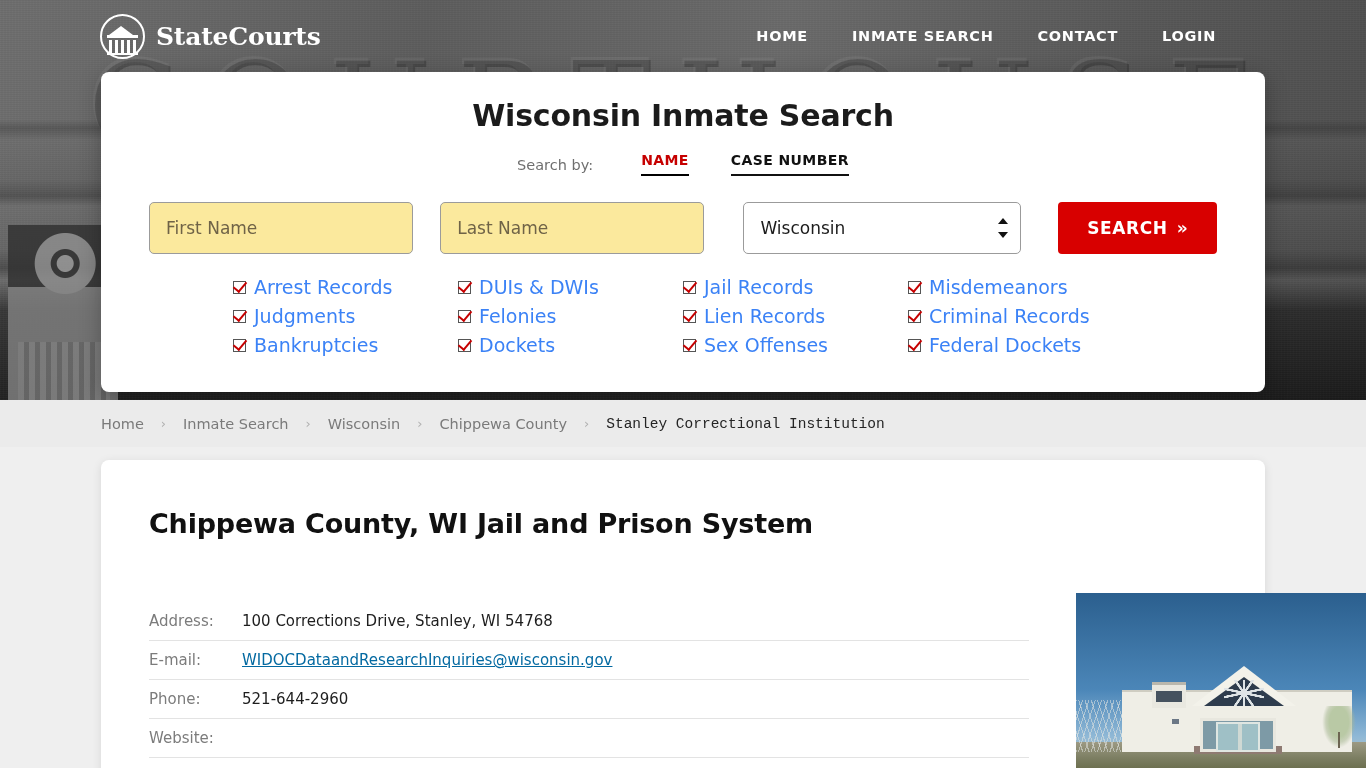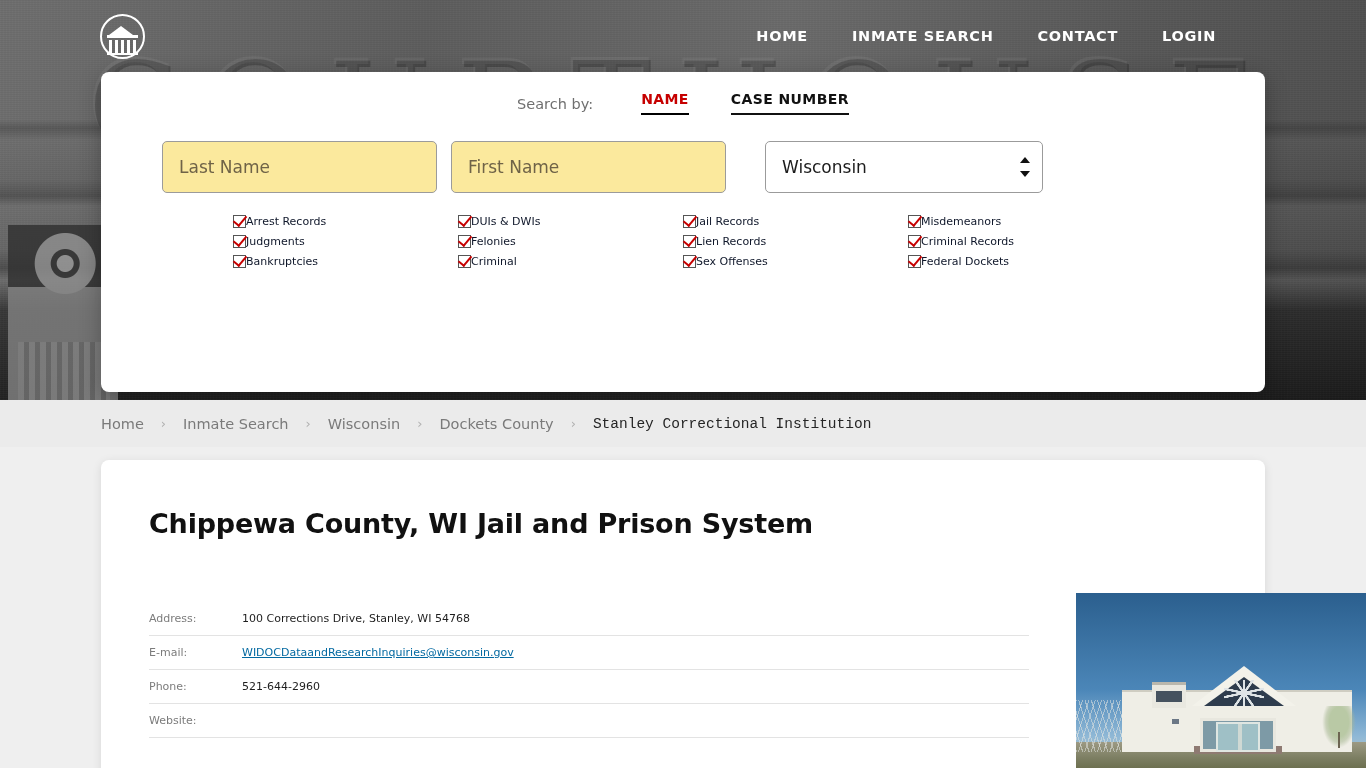--- a/index.html
+++ b/index.html
@@ -227,22 +227,22 @@
   }
   .search-btn .chev { font-size: 17px; line-height: 1; }
 
   .checks {
     display: grid;
     grid-template-columns: repeat(4, 1fr);
     row-gap: 7px;
     padding: 22px 132px 0 132px;
   }
   .check {
-    display: flex; align-items: center; 
-    font-size: 11px; color: #0f172a;
+    display: flex; align-items: center; gap: 8px;
+    font-size: 19px; color: #3b82f6;
   }
   .cbox {
     position: relative;
     width: 13px; height: 13px;
     border: 1px solid #555;
     flex: 0 0 auto;
   }
   .cbox:after {
     content: "";
     position: absolute;
@@ -290,21 +290,21 @@
     letter-spacing: -0.2px;
   }
   .info-table {
     margin: 63px 0 0 48px;
     width: 880px;
     border-collapse: collapse;
   }
   .info-table td {
     padding: 10px 0;
     border-bottom: 1px solid #e3e3e3;
-    font-size: 11px;
+    font-size: 15px;
     vertical-align: top;
   }
   .info-table td.k {
     width: 93px;
     color: #7c7c7c;
   }
   .info-table td.v { color: #1e1e1e; margin-left: 32px; }
   .info-table td.v a {
     color: #0369a1;
     text-decoration: underline;
@@ -415,49 +415,55 @@
   <div class="hero-column"></div>
 
   <div class="topbar">
     <a class="brand" href="#">
       <span class="brand-mark">
         <span class="pediment"></span>
           <span class="lintel"></span>
         <span class="cols"></span>
           <span class="base"></span>
       </span>
+      <span class="brand-text">StateCourts</span>
     </a>
     <nav class="nav">
       <a href="#">HOME</a>
       <a href="#">INMATE SEARCH</a>
       <a href="#">CONTACT</a>
       <a href="#">LOGIN</a>
     </nav>
   </div>
 
   <div class="search-card">
+    <div class="search-title">Wisconsin Inmate Search</div>
 
     <div class="search-by-row">
       <span class="search-by-label">Search by:</span>
       <button class="tab active">NAME</button>
       <button class="tab inactive">CASE NUMBER</button>
     </div>
 
     <div class="form-row">
+      <input class="field first" type="text" placeholder="First Name" style="">
       <input class="field last" type="text" placeholder="Last Name" style="">
-      <input class="field first" type="text" placeholder="First Name" style="">
       <span class="select-wrap">
         <select class="state-select">
           <option>Wisconsin</option>
         </select>
         <span class="spinner">
           <i class="up"></i>
             <i class="down"></i>
         </span>
       </span>
+      <button class="search-btn">
+        <span>SEARCH</span>
+        <span class="chev">»</span>
+      </button>
     </div>
 
     <div class="checks">
       <div class="check">
           <span class="cbox"></span>
           <span>Arrest Records</span>
         </div>
       <div class="check">
           <span class="cbox"></span>
           <span>DUIs &amp; DWIs</span>
@@ -485,42 +491,42 @@
       <div class="check">
           <span class="cbox"></span>
           <span>Criminal Records</span>
         </div>
       <div class="check">
           <span class="cbox"></span>
           <span>Bankruptcies</span>
         </div>
       <div class="check">
           <span class="cbox"></span>
-          <span>Criminal</span>
+          <span>Dockets</span>
         </div>
       <div class="check">
           <span class="cbox"></span>
           <span>Sex Offenses</span>
         </div>
       <div class="check">
           <span class="cbox"></span>
           <span>Federal Dockets</span>
         </div>
     </div>
   </div>
 </div>
 
 <div class="crumbbar">
   <a href="#">Home</a>
   <span class="crumb-sep">›</span>
   <a href="#">Inmate Search</a>
   <span class="crumb-sep">›</span>
   <a href="#">Wisconsin</a>
   <span class="crumb-sep">›</span>
-  <a href="#">Dockets County</a>
+  <a href="#">Chippewa County</a>
   <span class="crumb-sep">›</span>
   <span class="cur">Stanley Correctional Institution</span>
 </div>
 
 <div class="content-card">
   <h1 class="page-title">Chippewa County, WI Jail and Prison System</h1>
 
   <table class="info-table">
     <tbody>
       <tr>

